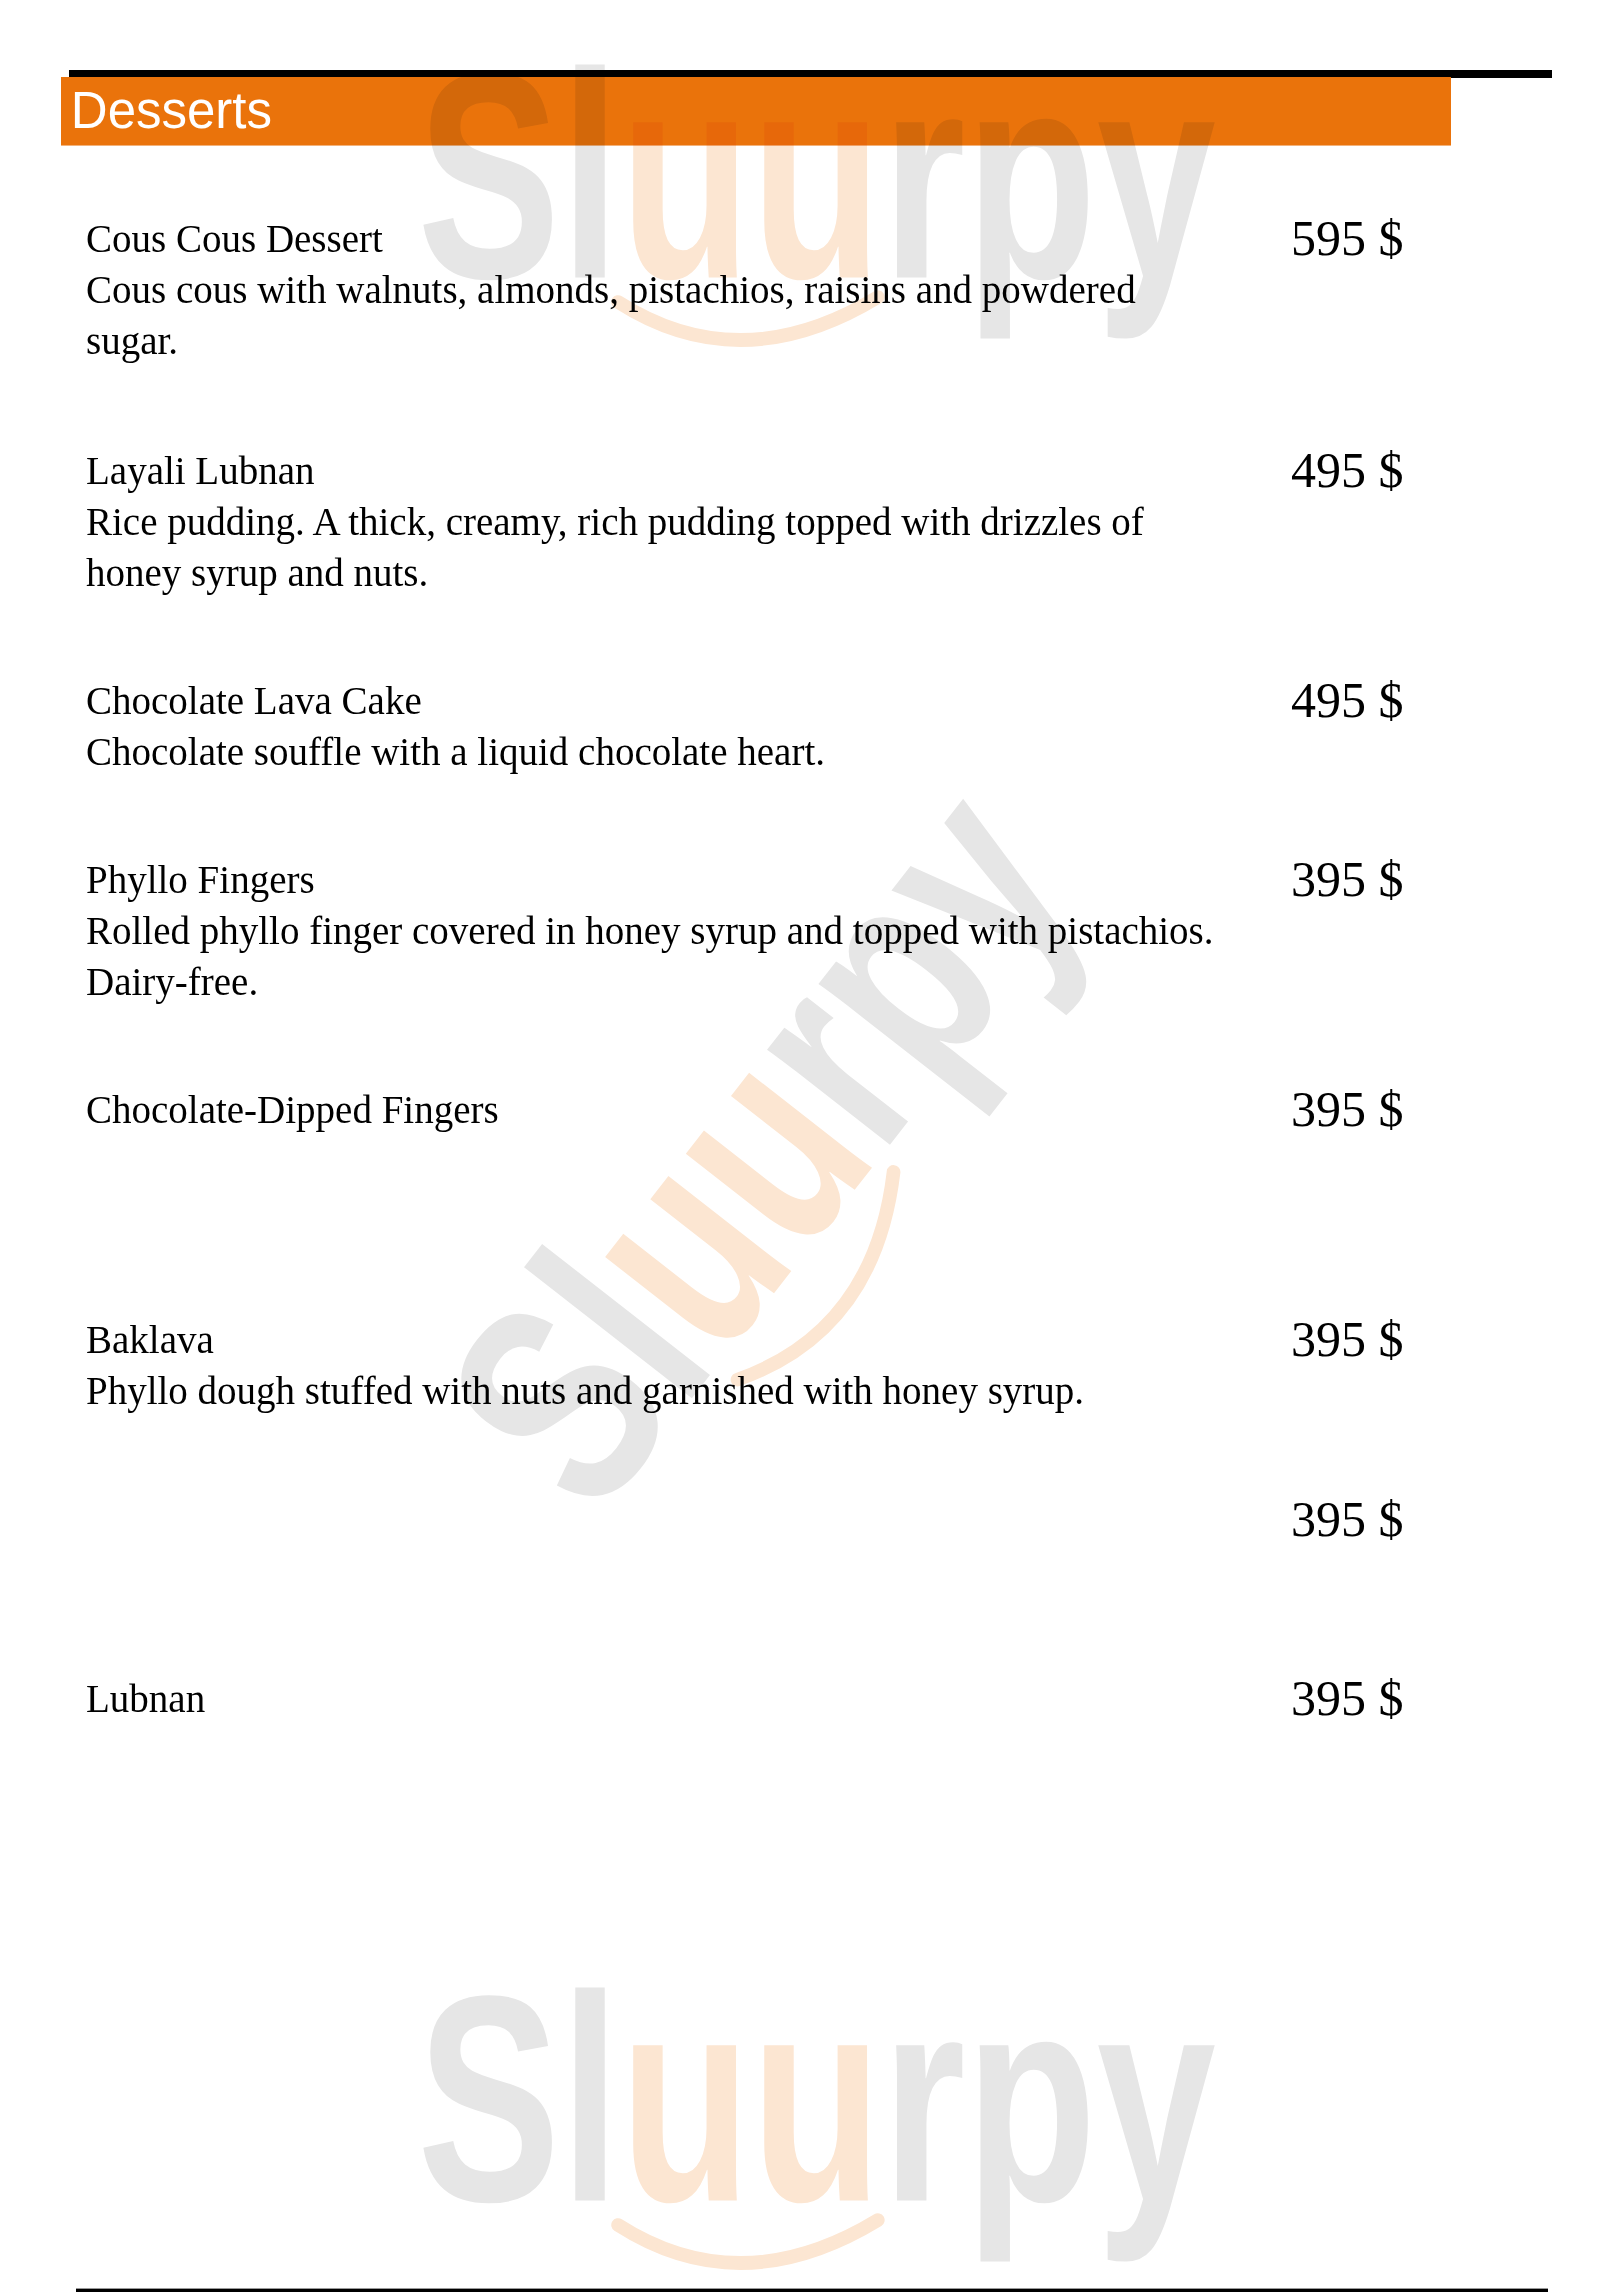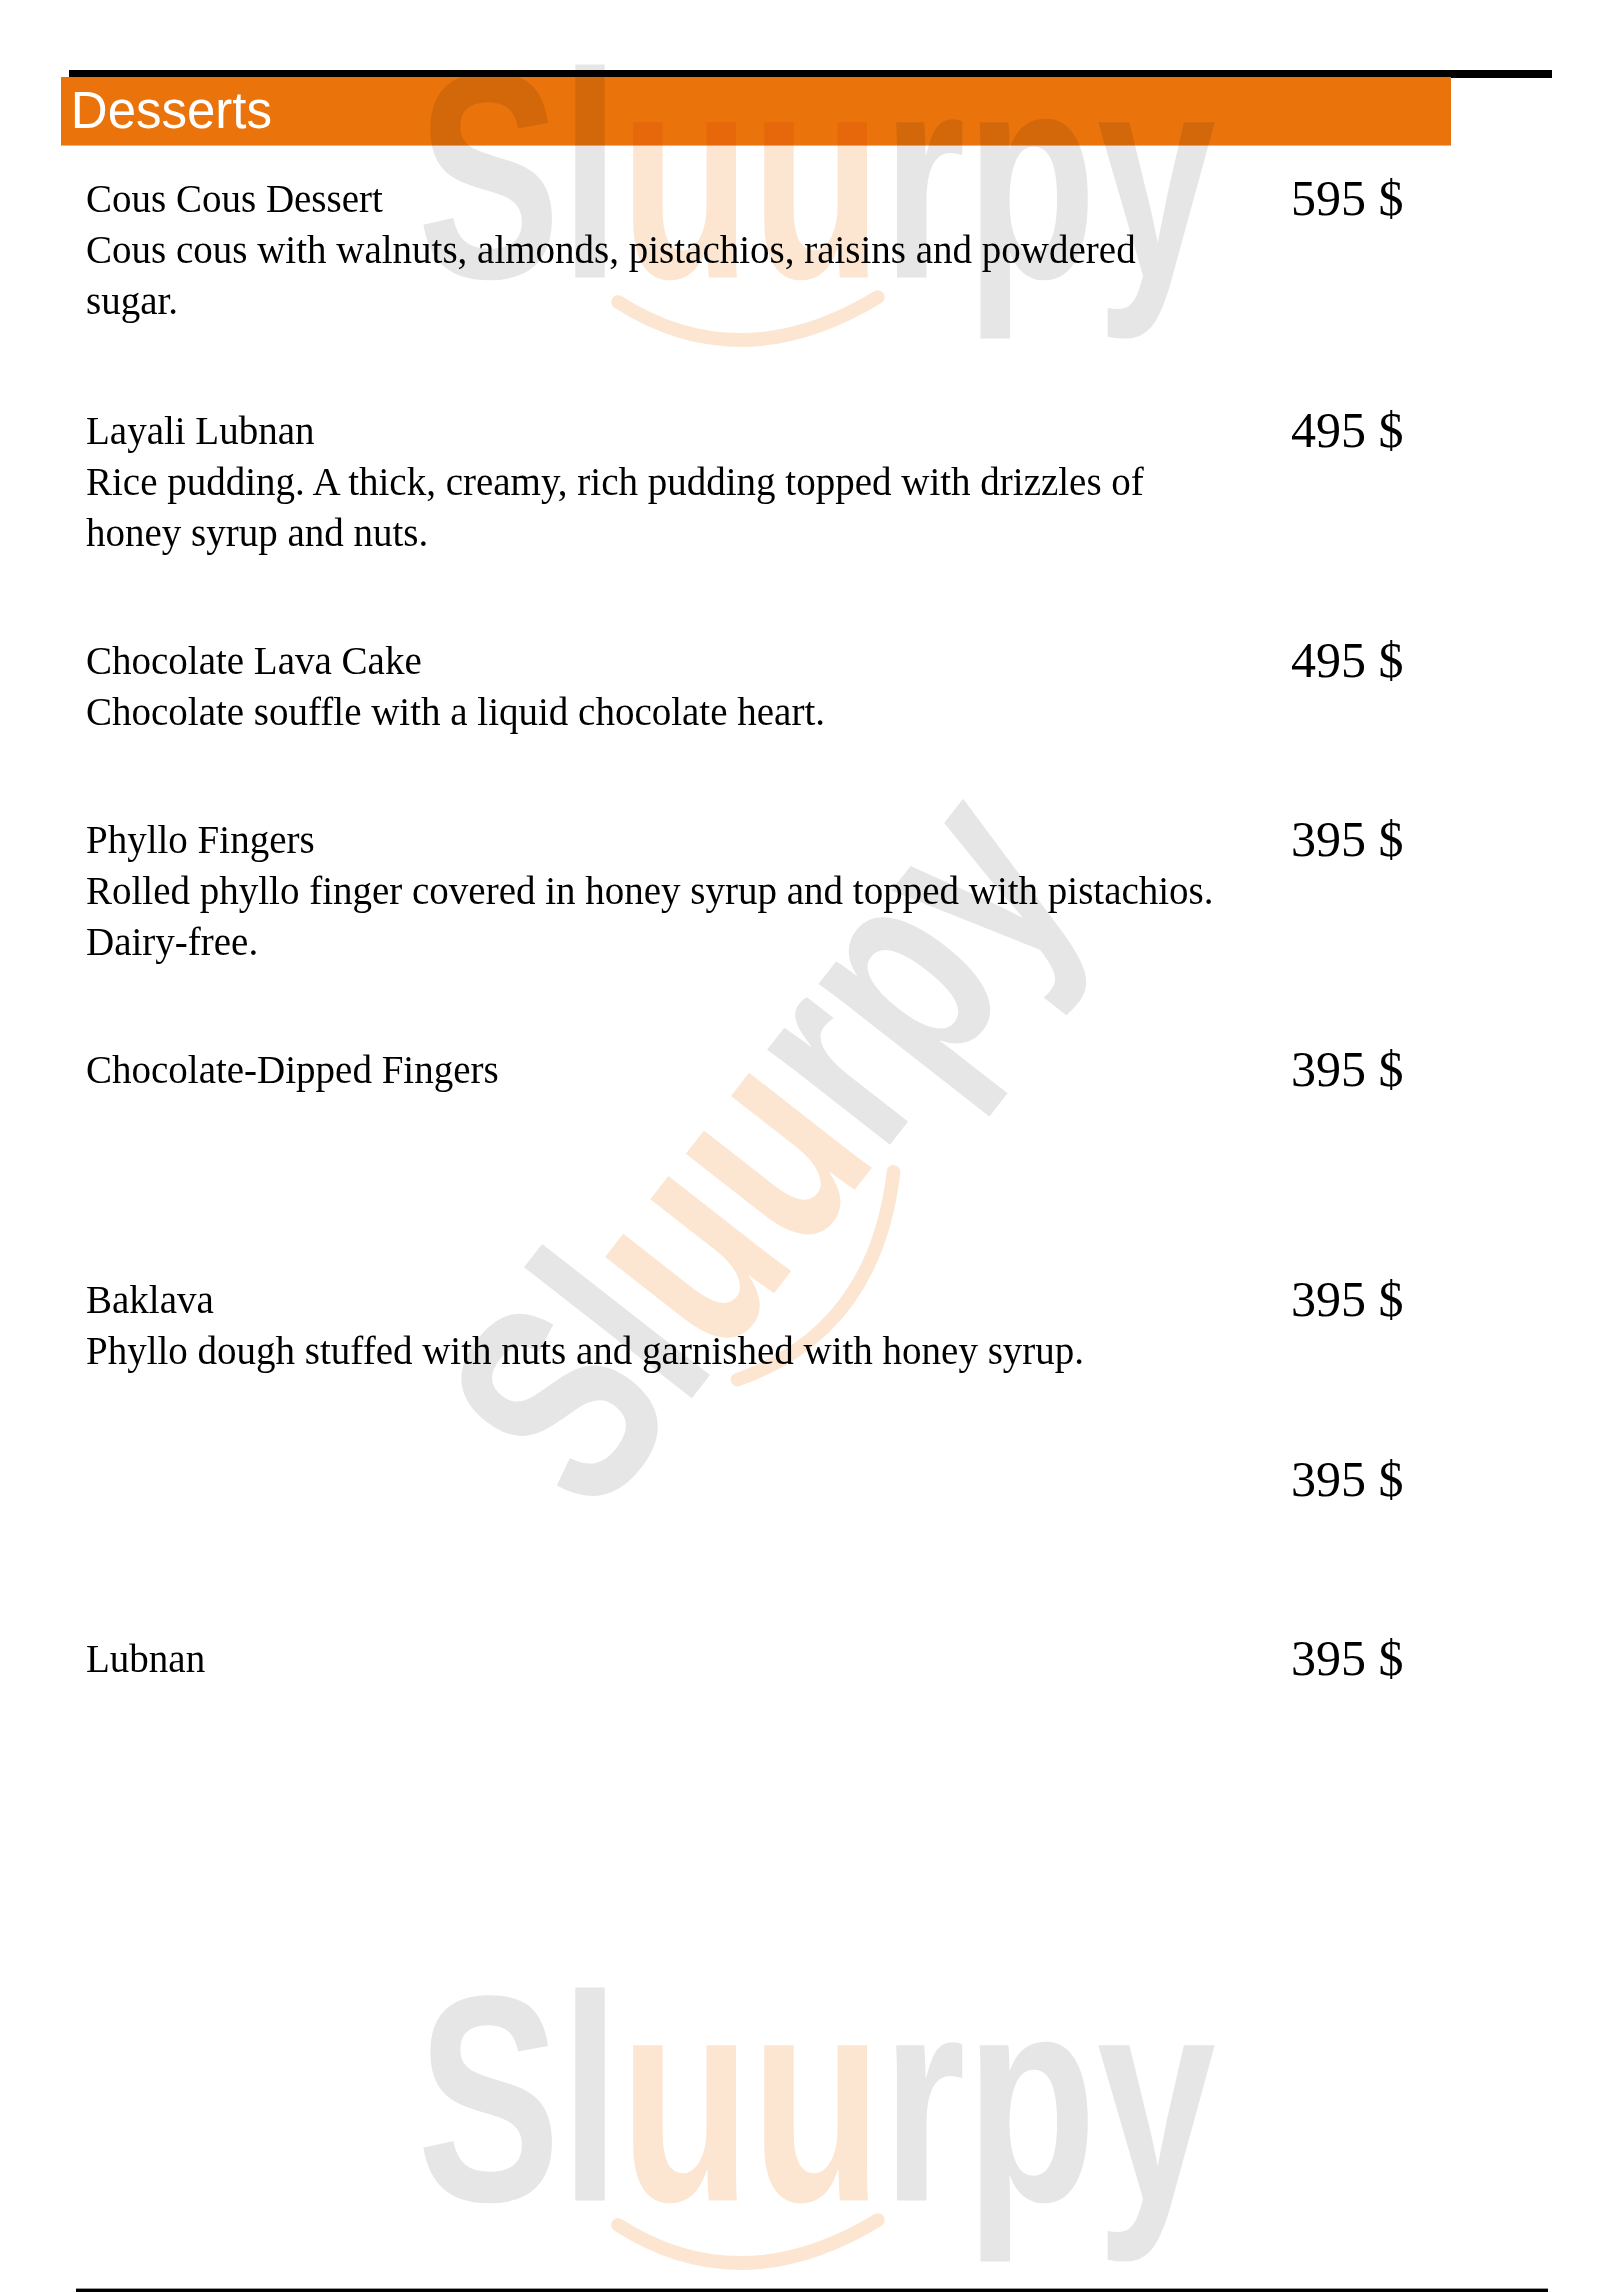--- a/index.html
+++ b/index.html
@@ -21,21 +21,21 @@
   .section-title {
     position: absolute; left: 9.8px; top: 3.9px;
     font-family: "Liberation Sans", "DejaVu Sans", sans-serif;
     font-size: 51px; line-height: 59px; color: #ffffff;
   }
   .bottom-rule {
     position: absolute; left: 76px; top: 2289px; width: 1472px; height: 2.9px;
     background: #000;
     box-shadow: 0 -1px 0 #999;
   }
-  .item { position: absolute; left: 86px; width: 1392px; }
+  .item { position: absolute; left: 86px; width: 1392px; margin-top: 40px; }
   .item-name, .item-desc {
     font-size: 39px; line-height: 51px; margin: 0; white-space: nowrap;
   }
   .item-desc { white-space: normal; width: 1137px; }
   .item-price {
     position: absolute; left: 1205px; top: 0;
     font-size: 50px; line-height: 51px;
   }
   .watermark {
     position: absolute; width: 804px; height: 294px;

